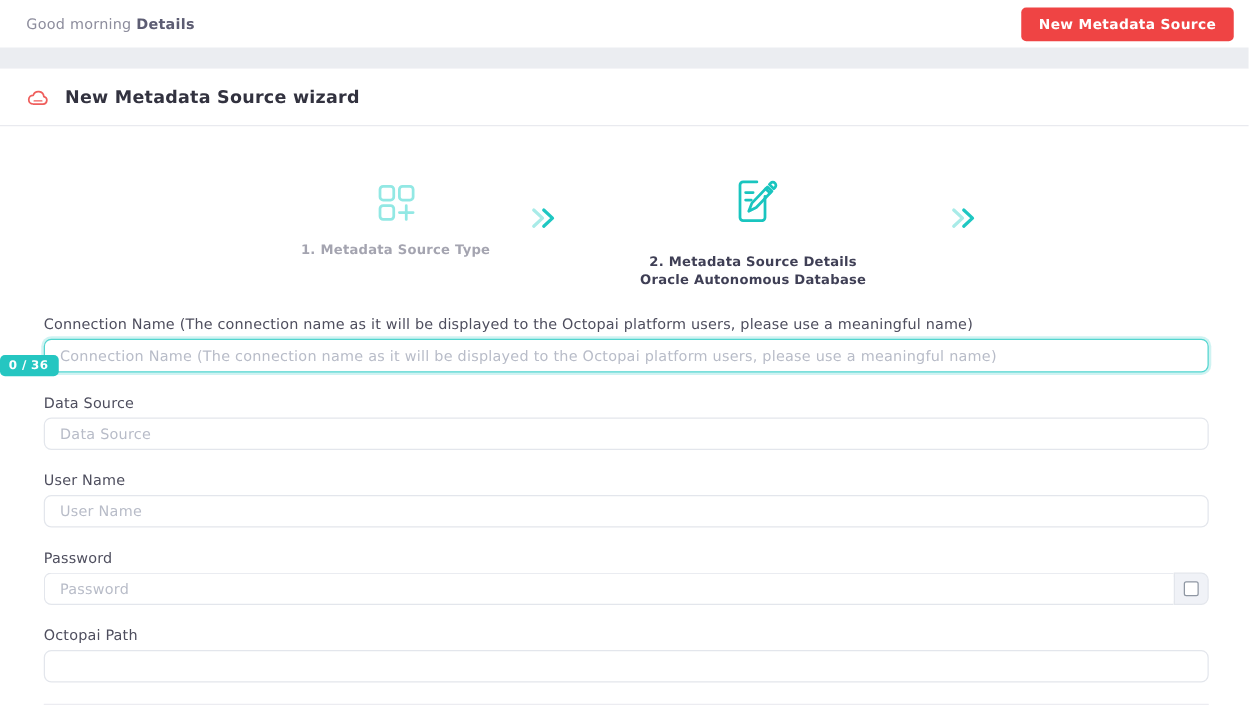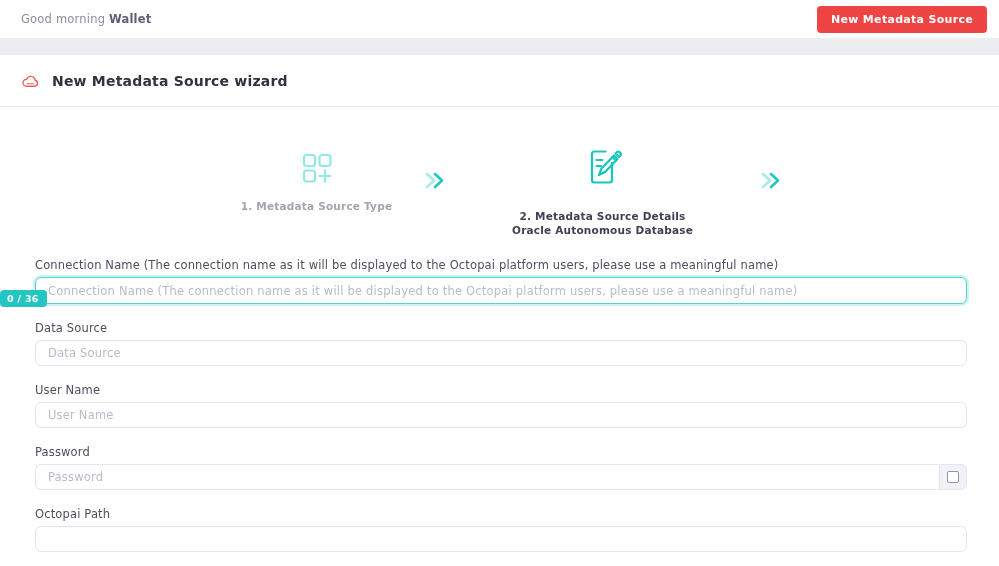--- a/index.html
+++ b/index.html
@@ -11,21 +11,21 @@
     justify-content:space-between; padding:0 12px 0 21px; }
   .greeting { font-size:11.5px; color:#8d8d9d; letter-spacing:.2px; }
   .greeting b { color:#5d5d73; font-weight:bold; }
   .btn-teal { background:#ef4444; color:#fff; border:none; border-radius:4px;
     font-size:11px; font-weight:bold; letter-spacing:.3px; padding:7px 14px;
     cursor:pointer; font-family:inherit; }
 
   .gray-strip { height:17px; background:#ebedf1; }
 
   
-  .titlebar { height:52px; background:#fff; display:flex; align-items:center;
+  .titlebar { height:46px; background:#fff; display:flex; align-items:center;
     padding:0 21px; border-bottom:1px solid #e9eaef; }
   .titlebar .cloud { margin-right:12px; display:flex; }
   .page-title { font-size:14px; font-weight:bold; color:#32323f; letter-spacing:.2px; }
 
   
   .steps { display:flex; justify-content:center; align-items:flex-start;
     margin-top:36px; gap:6px; }
   .step { display:flex; flex-direction:column; align-items:center; }
   .step.s1,.step.s3 { width:200px; }
   .step.s2 { width:300px;gap:10px; }
@@ -64,21 +64,21 @@
   .footer { margin-top:14px; border-top:1px solid #ececf1; padding-top:12px;
     display:flex; gap:6px; }
 
   svg { display:block; }
 </style>
 </head>
 <body>
 
 <div class="topbar">
   <div class="greeting">
-    <span>Good morning</span>&nbsp;<b>Wallet</b>
+    <span>Good morning</span>&nbsp;<b>Details</b>
   </div>
   <button class="btn-teal">New Metadata Source</button>
 </div>
 
 <div class="gray-strip"></div>
 
 <div class="titlebar">
   <span class="cloud">
     <svg width="19" height="14" viewBox="0 0 19 14" fill="none" stroke="#EF5E5C" stroke-width="1.4" stroke-linecap="round" stroke-linejoin="round">
       <path d="M5.4 12.2 h8.1 a3 3 0 0 0 .6-5.93 4.4 4.4 0 0 0-8.5-1.05 A3.4 3.4 0 0 0 5.4 12.2 z"></path>

